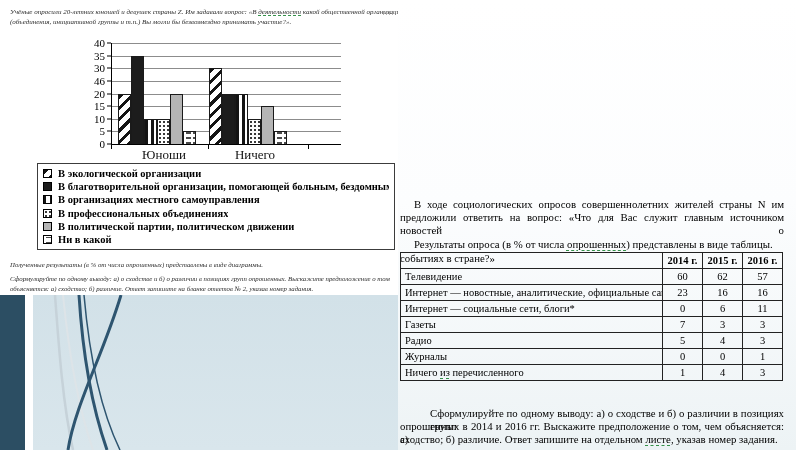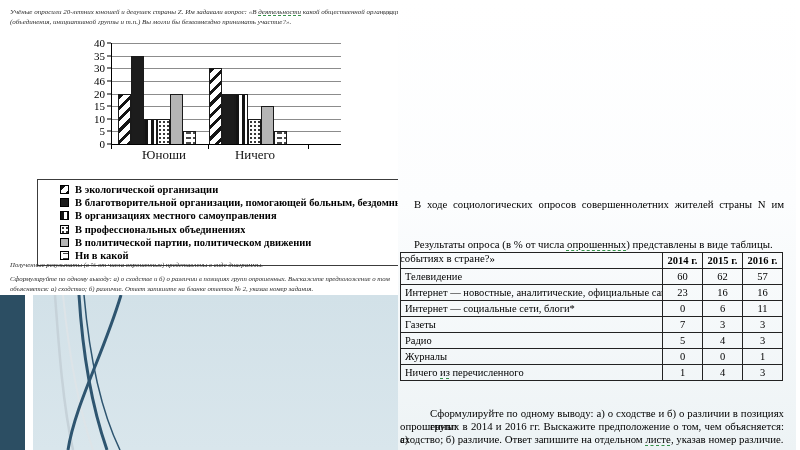--- a/index.html
+++ b/index.html
@@ -43,21 +43,21 @@
   .pat-solid-black{background:#1c1c1c;}
   .pat-vertical-stripes{background:repeating-linear-gradient(90deg,#141414 0 2.5px,#ffffff 2.5px 6px);}
   .pat-dots{background-color:#fff;background-image:radial-gradient(#3a3a3a .8px,transparent .9px);background-size:4px 4px;}
   .pat-gray{background:#b5b5b5;}
   .pat-dashes{background-color:#fff;
       background-image:repeating-linear-gradient(90deg,#fff 0 2px,transparent 2px 7px),
                        repeating-linear-gradient(0deg,#4a4a4a 0 1.5px,transparent 1.5px 5px);}
 
   
   .legend{position:absolute;left:37px;top:163px;width:346px;background:#fff;
-          border:1px solid #3c3c3c;padding:3px 22px;margin-top:16px;}
+          border:1px solid #3c3c3c;padding:3px 5px;}
   .legend-row{display:flex;align-items:center;height:13.2px;gap:6px;}
   .swatch{width:9px;height:9px;border:1px solid #000;flex:none;box-sizing:border-box;}
   .legend-label{font-weight:bold;font-size:10.5px;white-space:nowrap;overflow:hidden;color:#000;}
 
   
   .slide{position:absolute;left:0;top:295px;width:402px;height:155px;background:#fff;}
   .slide-bar{position:absolute;left:0;top:0;width:25px;height:155px;background:#2c4e63;}
   .slide-bg{position:absolute;left:33px;top:0;width:369px;height:155px;
             background:linear-gradient(180deg,#d2e1e8 0%,#d9e6ec 100%);}
   .slide-bg svg{position:absolute;left:0;top:0;width:100%;height:100%;}
@@ -209,20 +209,21 @@
           <path d="M46,0 C50,65 60,115 74,155" stroke="#2e5570" stroke-width="3" fill="none"></path>
           <path d="M51,0 C57,68 70,120 87,155" stroke="#2e5570" stroke-width="1.5" fill="none"></path>
           <path d="M88,0 C70,60 42,110 35,155" stroke="#2e5570" stroke-width="3" fill="none"></path>
         </svg>
       </div>
     </div>
   </div>
 
   <div class="right-panel">
     <div class="rp-line jline p1-l1"><span>В ходе социологических опросов совершеннолетних жителей страны N им</span></div>
+    <div class="rp-line jline p1-l2"><span>предложили ответить на вопрос: «Что для Вас служит главным источником новостей о</span></div>
     <div class="rp-line p1-l3"><span>событиях в стране?»</span></div>
     <div class="rp-line p2"><span>Результаты опроса (в % от числа </span><span class="gmark">опрошенных</span><span>) представлены в виде таблицы.</span></div>
 
     <table class="results-table">
       <colgroup>
         <col style="width:262px">
           <col style="width:40px">
           <col style="width:40px">
           <col style="width:40px">
       </colgroup>
@@ -275,16 +276,16 @@
             <td class="rowlabel"><span>Ничего </span><span class="gmark">из</span><span> перечисленного</span></td>
             <td class="val">1</td>
             <td class="val">4</td>
             <td class="val">3</td>
           </tr>
         </tbody>
     </table>
 
     <div class="rp-line jline p3-l1"><span>Сформулируйте по одному выводу: а) о сходстве и б) о различии в позициях групп</span></div>
     <div class="rp-line jline p3-l2"><span>опрошенных в 2014 и 2016 гг. Выскажите предположение о том, чем объясняется: а)</span></div>
-    <div class="rp-line p3-l3"><span>сходство; б) различие. Ответ запишите на отдельном </span><span class="gmark">листе</span><span>, указав номер различие.</span></div>
+    <div class="rp-line p3-l3"><span>сходство; б) различие. Ответ запишите на отдельном </span><span class="gmark">листе</span><span>, указав номер задания.</span></div>
   </div>
 
 </div>
 
 </body></html>

